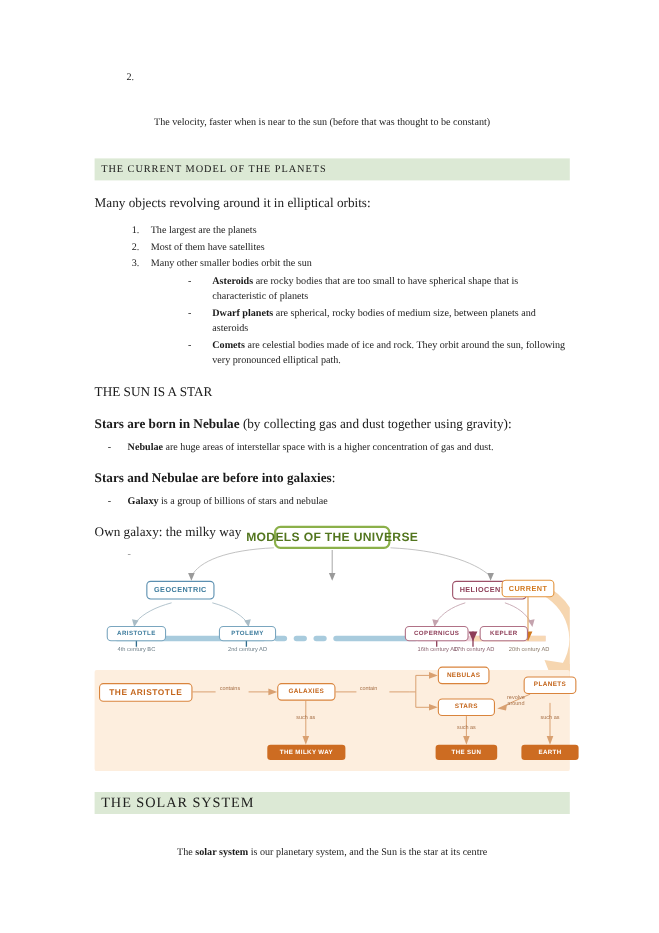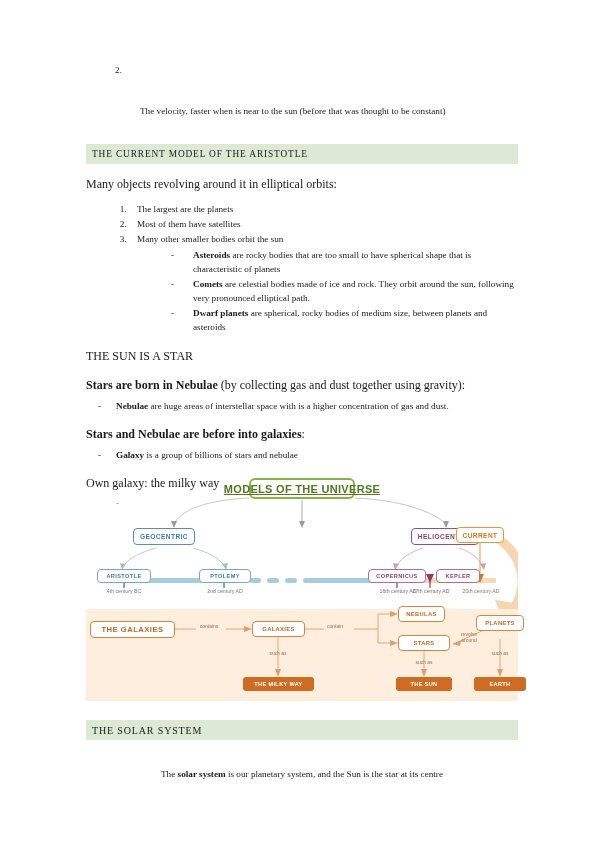--- a/index.html
+++ b/index.html
@@ -170,21 +170,21 @@
     font-family: "Liberation Sans", sans-serif;
   }
 
   .band2 {
     position: absolute;
     left: 86px; top: 720px;
     width: 432px; height: 20px;
     background: #dce9d5;
     display: flex; align-items: center;
     padding-left: 6px;
-    font-size: 10px;
+    font-size: 13px;
     letter-spacing: 0.85px;
     color: #20201f;
     font-family: "Liberation Serif", serif;
   }
   .closing {
     position: absolute;
     left: 86px; top: 768px;
     width: 432px;
     font-size: 9.2px;
     line-height: 1.5;
@@ -196,33 +196,33 @@
 
 <div class="page">
 
   <div class="content">
 
     <div class="lead-item">
       <span class="lead-num">2.</span>
       <span class="lead-txt">The velocity, faster when is near to the sun (before that was thought to be constant)</span>
     </div>
 
-    <div class="band">THE CURRENT MODEL OF THE ARISTOTLE</div>
+    <div class="band">THE CURRENT MODEL OF THE PLANETS</div>
 
     <div class="para">Many objects revolving around it in elliptical orbits:</div>
 
     <ol class="numlist">
       <li>The largest are the planets</li>
       <li>Most of them have satellites</li>
       <li>
         <span>Many other smaller bodies orbit the sun</span>
         <ul class="dashlist">
           <li><b>Asteroids</b><span> are rocky bodies that are too small to have spherical shape that is characteristic of planets</span></li>
+          <li><b>Dwarf planets</b><span> are spherical, rocky bodies of medium size, between planets and asteroids</span></li>
           <li><b>Comets</b><span> are celestial bodies made of ice and rock. They orbit around the sun, following very pronounced elliptical path.</span></li>
-          <li><b>Dwarf planets</b><span> are spherical, rocky bodies of medium size, between planets and asteroids</span></li>
         </ul>
       </li>
     </ol>
 
     <div class="para">THE SUN IS A STAR</div>
 
 
     <div class="para"><b>Stars are born in Nebulae</b><span> (by collecting gas and dust together using gravity):</span></div>
 
     <ul class="dashlist lvl1">
@@ -276,21 +276,21 @@
       <polygon points="311,117 307,108 315,108" fill="#8e3e58"></polygon>
       <line x1="344" y1="122" x2="344" y2="108" stroke="#8e3e58" stroke-width="1.2"></line>
       <polygon points="344,117 340,108 348,108" fill="#8e3e58"></polygon>
       <line x1="394" y1="75" x2="394" y2="108" stroke="#e0a461" stroke-width="1.1"></line>
       <polygon points="394,117 390,108 398,108" fill="#d1791f"></polygon>
 
       <path d="M 404 68 C 436 84 444 116 428 142" fill="none" stroke="#f6d6b0" stroke-width="9" stroke-linecap="round"></path>
       <polygon points="409,134 447,140 421,165" fill="#f6d6b0"></polygon>
     </svg>
 
-    <div class="node n-title" style="left:163px; top:12px; width:106px; height:21px;text-decoration:underline;">
+    <div class="node n-title" style="left:163px; top:12px; width:106px; height:21px;">
       <span>MODELS OF THE UNIVERSE</span>
     </div>
 
     <div class="node n-blue" style="left:47px; top:62px; width:62px; height:17px;">
       <span>GEOCENTRIC</span>
     </div>
     <div class="node n-red" style="left:325px; top:62px; width:68px; height:17px;">
       <span>HELIOCENTRIC</span>
     </div>
     <div class="node n-orange" style="left:370px; top:61px; width:48px; height:16px;">
@@ -331,21 +331,21 @@
         <polygon points="192,68 189,60 195,60" fill="#d9a070"></polygon>
         <line x1="338" y1="42" x2="338" y2="62" stroke="#d9a070" stroke-width="0.9"></line>
         <polygon points="338,68 335,60 341,60" fill="#d9a070"></polygon>
         <line x1="414" y1="30" x2="414" y2="62" stroke="#d9a070" stroke-width="0.9"></line>
         <polygon points="414,68 411,60 417,60" fill="#d9a070"></polygon>
         <path d="M 396 22 L 378 30 L 372 34" fill="none" stroke="#d9a070" stroke-width="0.9"></path>
         <polygon points="366,35 375,31 374,37" fill="#d9a070"></polygon>
       </svg>
 
       <div class="o-node big" style="left:4px; top:12px; width:85px; height:17px;">
-        <span>THE GALAXIES</span>
+        <span>THE ARISTOTLE</span>
       </div>
       <div class="o-node" style="left:166px; top:12px; width:53px; height:16px;">
         <span>GALAXIES</span>
       </div>
       <div class="o-node" style="left:312px; top:-3px; width:47px; height:16px;">
         <span>NEBULAS</span>
       </div>
       <div class="o-node" style="left:312px; top:26px; width:52px; height:16px;">
         <span>STARS</span>
       </div>

